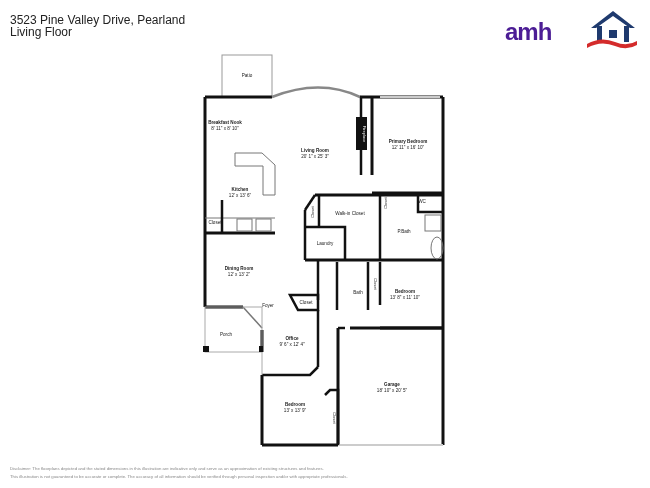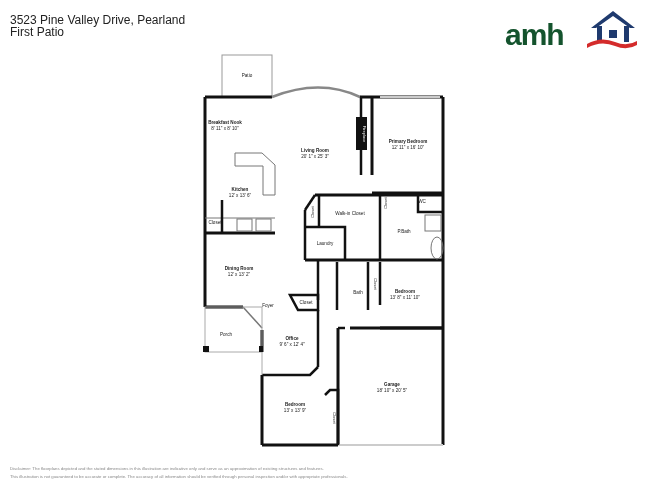--- a/index.html
+++ b/index.html
@@ -1,29 +1,29 @@
 <!DOCTYPE html>
 <html><head>
 <meta charset="utf-8">
 <style>
   html, body { margin:0; padding:0; }
   body { width:650px; height:488px; background:#ffffff; position:relative; overflow:hidden; font-family:"Liberation Sans", sans-serif; color:#222; }
   .title { position:absolute; left:10px; top:14px; font-size:12px; line-height:12px; color:#222; }
   .logo { position:absolute; left:505px; top:8px; width:135px; height:45px; }
-  .logo-text { position:absolute; left:0; top:10px; font-size:30px; font-weight:bold; color:#14532d; letter-spacing:-1px; font-family:"Liberation Sans", sans-serif; }
+  .logo-text { position:absolute; left:0; top:10px; font-size:24px; font-weight:bold; color:#4c1d95; letter-spacing:-1px; font-family:"Liberation Sans", sans-serif; }
   .plan { position:absolute; left:0; top:0; width:650px; height:488px; }
   .lbl { font-family:"Liberation Sans", sans-serif; fill:#222; }
   .disc { position:absolute; left:10px; font-size:4.3px; color:#888; white-space:nowrap; }
 </style>
 </head>
 <body>
 
 <div class="title">
   <div>3523 Pine Valley Drive, Pearland</div>
-  <div>First Patio</div>
+  <div>Living Floor</div>
 </div>
 
 <div class="logo">
   <span class="logo-text">amh</span>
   <svg style="position:absolute;left:82px;top:0;" width="52" height="42" viewBox="0 0 52 42">
     <path d="M4 20 L26 3 L48 20 L43 20 L26 8 L9 20 Z" fill="#1f3a6e"></path>
     <rect x="10" y="18" width="5" height="16" fill="#1f3a6e"></rect>
     <rect x="37" y="18" width="5" height="16" fill="#1f3a6e"></rect>
     <rect x="22" y="22" width="8" height="8" fill="#1f3a6e"></rect>
     <path d="M0 36 Q14 28 28 34 Q40 39 50 33 L50 37 Q40 43 28 38 Q14 32 0 40 Z" fill="#d42b2b"></path>

